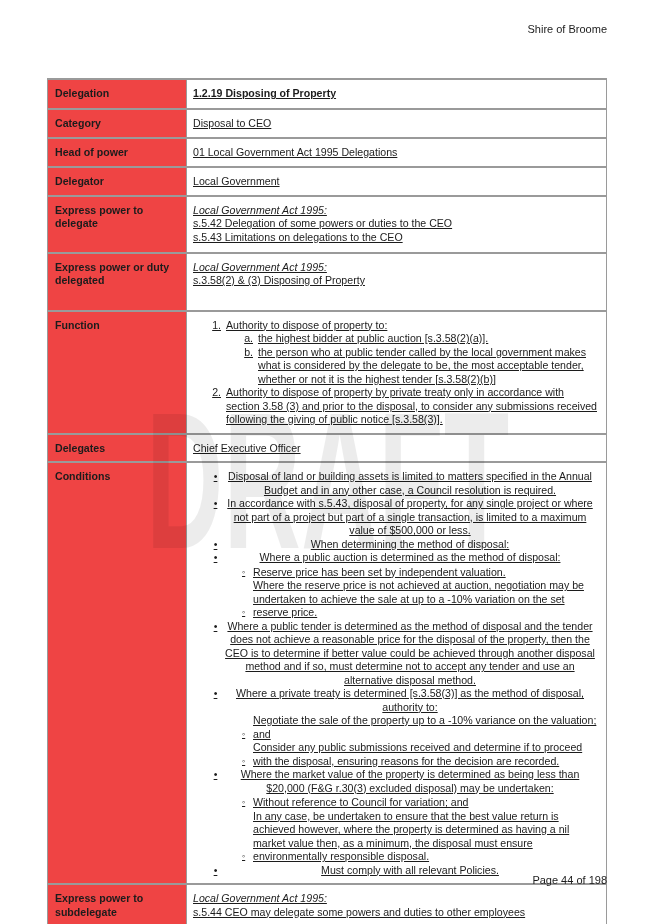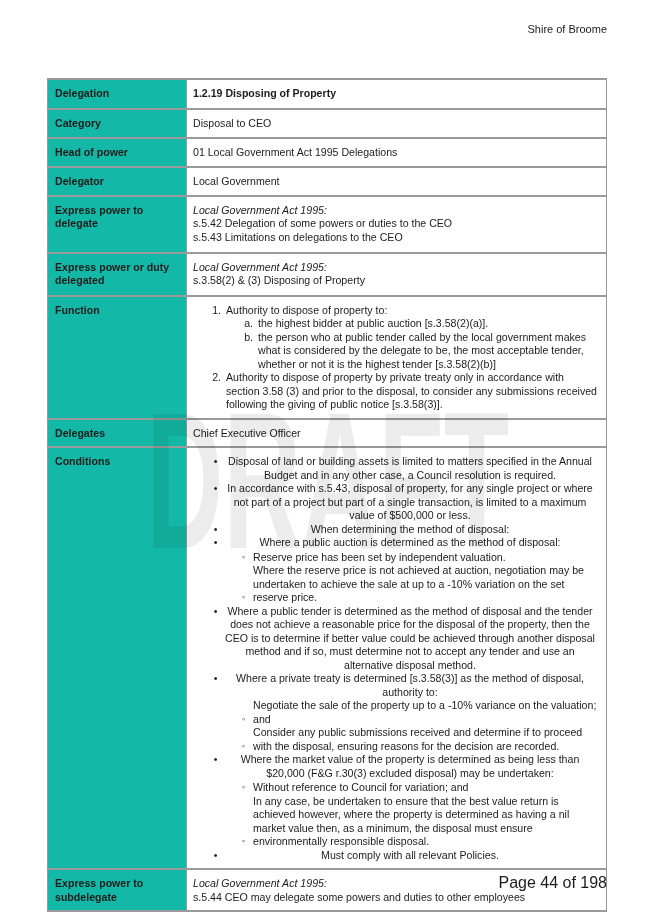--- a/index.html
+++ b/index.html
@@ -1,38 +1,38 @@
 <!DOCTYPE html>
 <html><head>
 <meta charset="utf-8">
 <style>
   html,body{margin:0;padding:0;background:#fff;}
   .page{
     position:relative;width:653px;height:924px;background:#ffffff;overflow:hidden;
     font-family:"Liberation Sans","DejaVu Sans",sans-serif;color:#1c1c1c;
   }
   .hdr{position:absolute;top:23px;right:46px;font-size:11px;}
-  .ftr{position:absolute;top:874px;right:46px;font-size:16px;}
+  .ftr{position:absolute;top:874px;right:46px;font-size:11px;}
 
   .dtable{
     position:absolute;left:47px;top:78px;width:560px;
     border-collapse:collapse;table-layout:fixed;
   }
   .dtable td{
     border:1px solid #9a9a9a;vertical-align:top;
     font-size:10.6px;line-height:13.5px;
   }
   .dtable tr{border-top:2px solid #9a9a9a;border-bottom:2px solid #9a9a9a;}
-  .lbl{width:125px;background:#14b8a6;font-weight:bold;padding:7px 6px 6px 7px;font-size:10.8px;}
-  .val{padding:7px 7px 6px 6px;background:#ffffff;}
+  .lbl{width:125px;background:#ef4444;font-weight:bold;padding:7px 6px 6px 7px;font-size:10.8px;}
+  .val{padding:7px 7px 6px 6px;background:#ffffff;text-decoration:underline;}
   .title{font-weight:bold;font-size:11.4px;}
   .act{font-style:italic;}
 
   .r0{height:30px}.r1{height:29px}.r2{height:24px}.r3{height:29px}.r4{height:57px}
-  .r5{height:43px}.r6{height:121px}.r7{height:22px}.r8{height:345px}.r9{height:42px}
+  .r5{height:58px}.r6{height:121px}.r7{height:22px}.r8{height:345px}.r9{height:42px}
 
   .fn-item{display:flex;}
   .fn-item .mk{flex:0 0 15px;text-align:right;margin-right:5px;}
   .fn-item .tx{flex:1;}
   .ind0{margin-left:13px;}
   .ind1{margin-left:45px;}
 
   .cond-item{display:flex;}
   .cond-item .mk{flex:0 0 11px;}
   .cond-item .tx{flex:1;}

